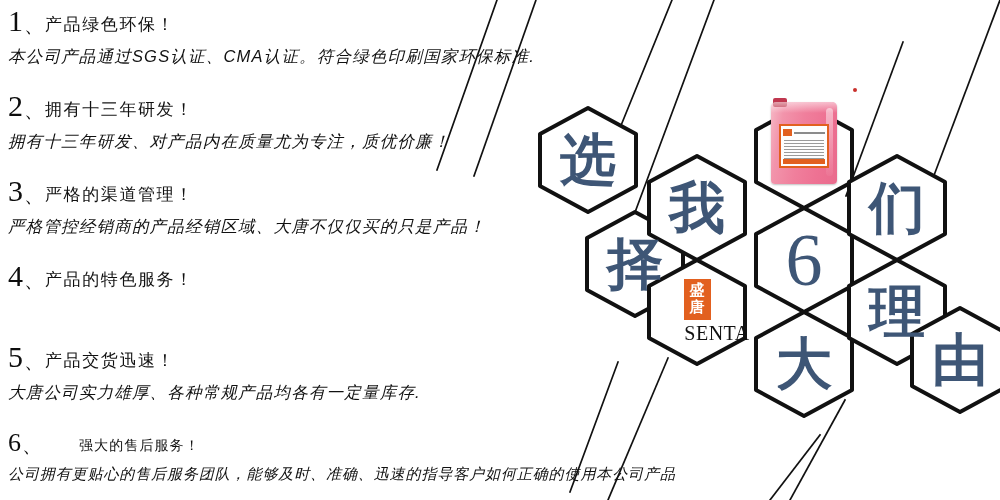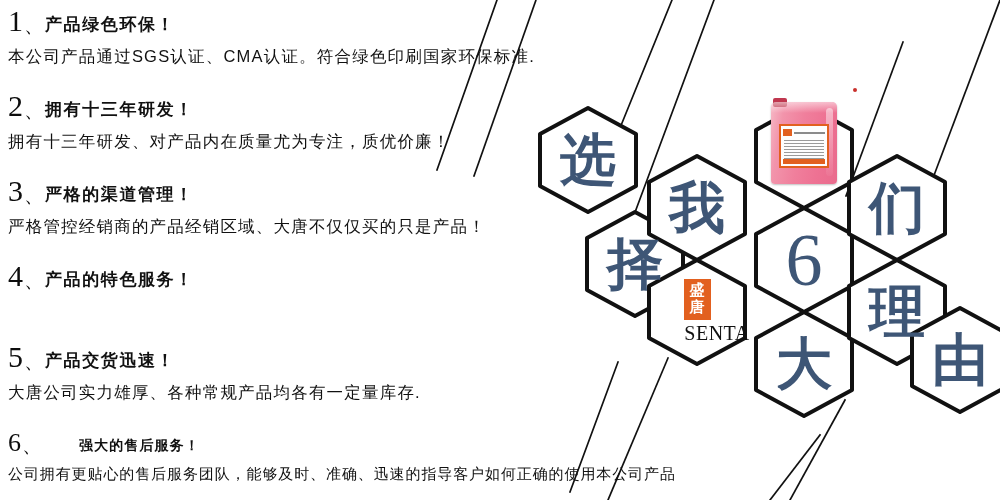--- a/index.html
+++ b/index.html
@@ -16,26 +16,27 @@
   .features { position:absolute; left:0; top:0; width:1000px; height:500px; }
   .feature { position:absolute; left:8px; white-space:nowrap; }
   .f-head { display:flex; align-items:baseline; height:38px; }
   .f-num {
     font-family:"Liberation Serif","DejaVu Serif",serif;
     font-size:30px; line-height:30px; color:#0d0d0d; font-weight:400;
     letter-spacing:0px;
   }
   .f-dot { font-size:20px; color:#0d0d0d; margin:0 1px 0 1px; position:relative; top:1px; }
   .f-title {
-    font-size:17px; color:#111; letter-spacing:1.6px; font-weight:700;
+    font-size:17px; color:#111; letter-spacing:1.6px; font-weight:400;
     position:relative; top:-1px;
   }
   .f-body {
     font-size:16.5px; color:#111; letter-spacing:1.2px; line-height:22px;
     margin-top:1px;
+    font-style:italic;
   }
   .feature.f6 .f-num { font-size:26px; line-height:26px; }
   .feature.f6 .f-title { font-size:14px; letter-spacing:1.1px;margin-left:36px; }
   .feature.f6 .f-body { font-size:15px; letter-spacing:0.9px; }
 
   
   .diagonals { position:absolute; left:0; top:0; width:1000px; height:500px; pointer-events:none; }
 
   
   .hexwrap { position:absolute; left:0; top:0; width:1000px; height:500px; }

